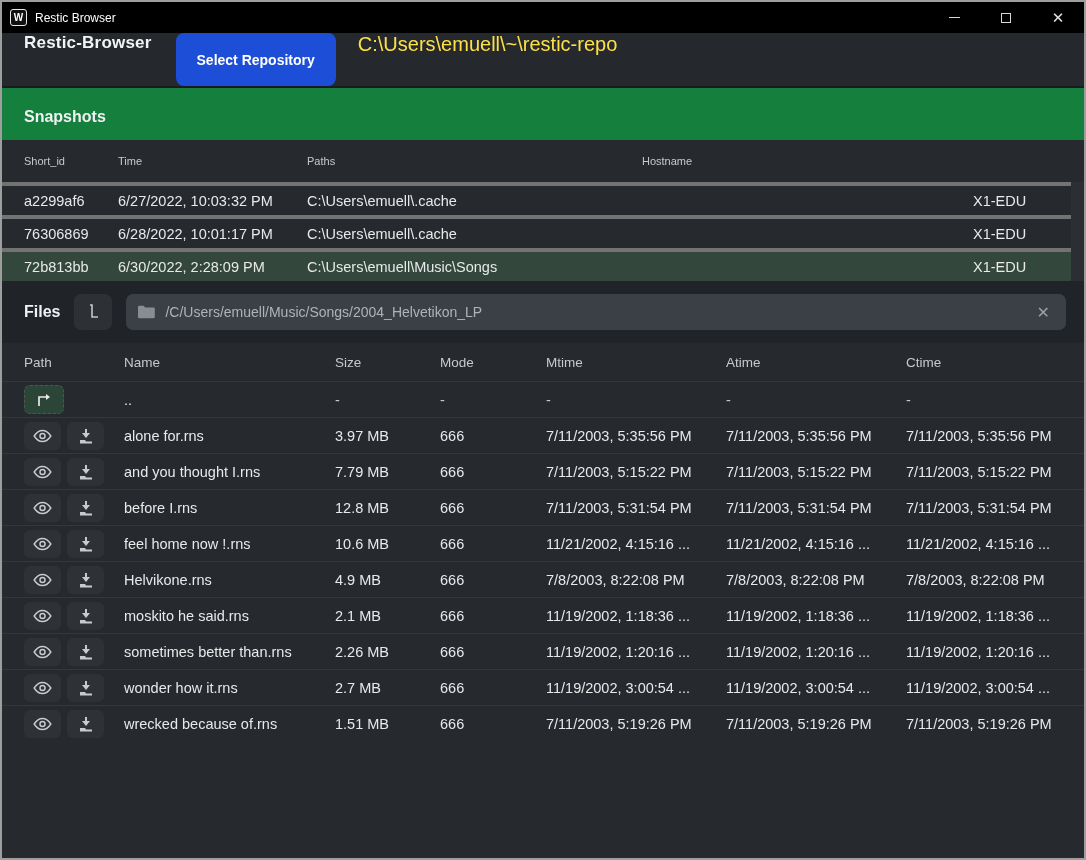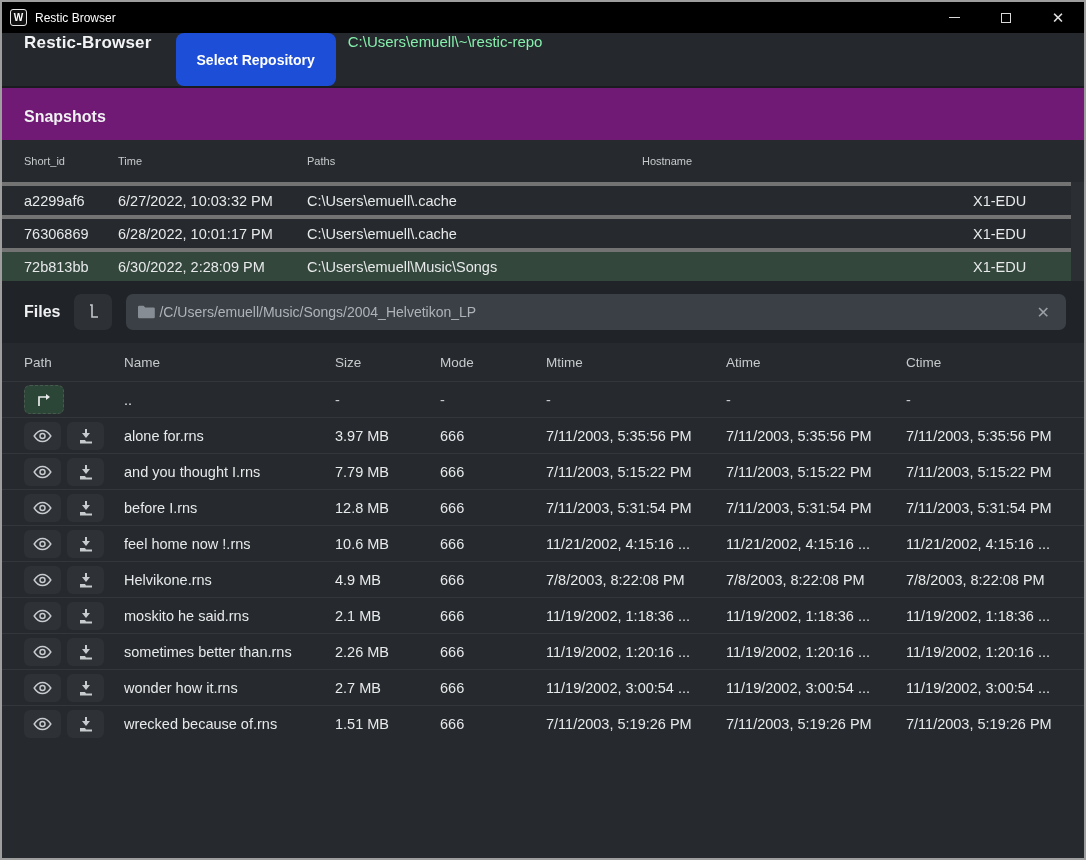--- a/index.html
+++ b/index.html
@@ -51,24 +51,24 @@
     margin-left: 22px; letter-spacing: 0.2px;
   }
   .select-repo-btn {
     margin-left: 24px;
     background: #1d4ed8; color: #fff;
     font-weight: bold; font-size: 14px;
     font-family: inherit;
     border: none; border-radius: 8px;
     padding: 11px 21px; cursor: pointer;
   }
-  .repo-path { margin-left: 12px; color: #86efac; font-size: 15px; }
-
-  
-  .section-heading-band { background: #701a75; padding: 20px 4px 14px 22px; }
+  .repo-path { margin-left: 22px; color: #fde047; font-size: 20px; }
+
+  
+  .section-heading-band { background: #15803d; padding: 20px 4px 14px 22px; }
   .section-heading { font-size: 16px; font-weight: bold; color: #f0f1f2; }
 
   
   .snap-table { background: #26292d; position: relative; }
   .snap-grid {
     display: grid;
     grid-template-columns: 94px 189px 335px 331px 1fr;
     padding: 0 16px 0 22px;
     align-items: center;
   }
@@ -90,21 +90,21 @@
   .tree-toggle-btn {
     width: 38px; height: 36px; flex: 0 0 auto;
     background: #2d3136; border: none; border-radius: 7px;
     display: flex; align-items: center; justify-content: center;
     cursor: pointer;
   }
   .path-bar {
     flex: 1; height: 36px;
     background: #3a4046; border-radius: 7px;
     display: flex; align-items: center;
-    padding: 0 12px; gap: 4px;
+    padding: 0 12px; gap: 10px;
   }
   .path-text { flex: 1; color: #aeb3b8; font-size: 14px; white-space: nowrap; overflow: hidden; }
   .path-clear { color: #9aa0a5; font-size: 16px; cursor: pointer; padding: 0 4px; }
 
   
   .files-table { background: #26292d; flex: 1; }
   .files-grid {
     display: grid;
     grid-template-columns: 100px 211px 105px 106px 180px 180px 1fr;
     padding: 0 10px 0 22px;

